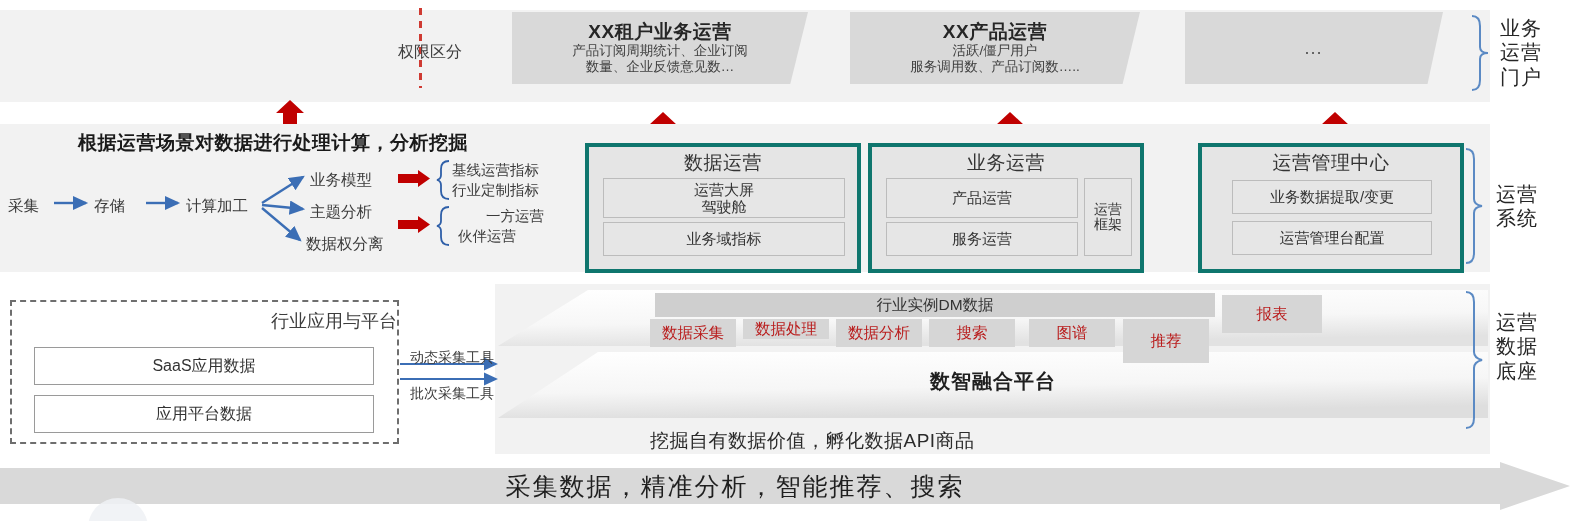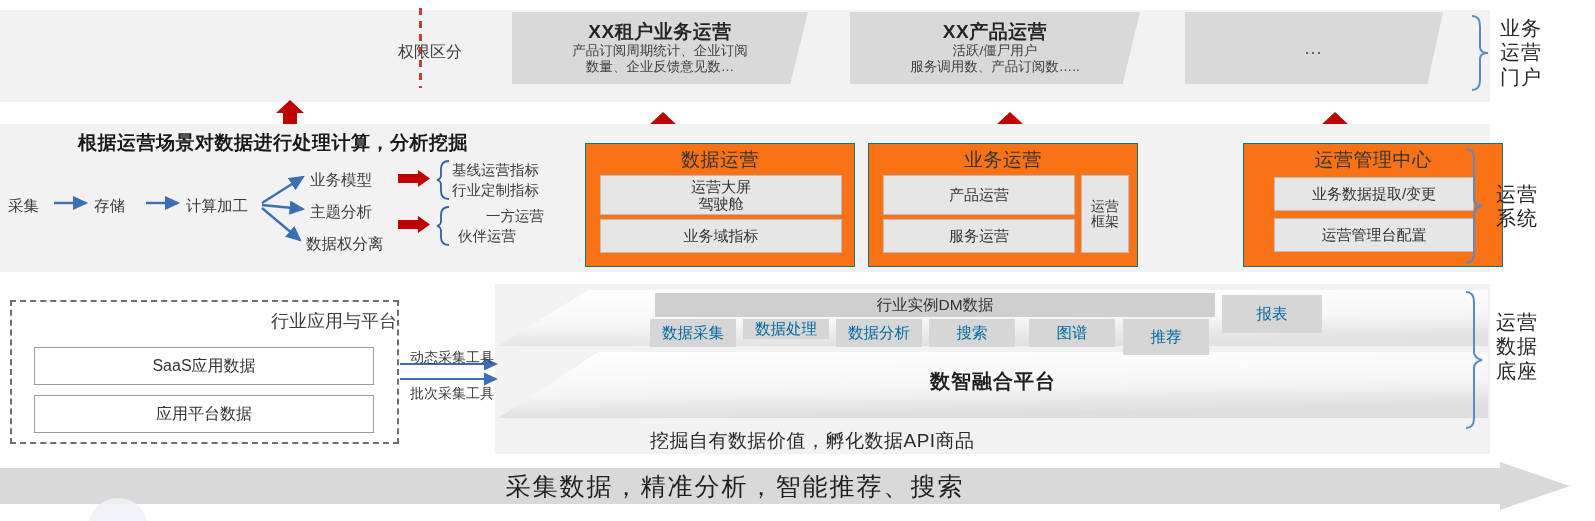--- a/index.html
+++ b/index.html
@@ -51,21 +51,21 @@
   }
 
   
   #flow{position:absolute;left:0;top:150px;width:580px;height:120px;}
   .flow-node{position:absolute;font-size:15.5px;color:#3b3b3b;white-space:nowrap;}
   .brace-txt{position:absolute;font-size:14.5px;color:#3b3b3b;white-space:nowrap;line-height:1.25;}
   .rarrow{position:absolute;width:32px;height:16px;}
 
   
   .gbox{
-    position:absolute;background:#f97316;border:1px solid #0f766e;
+    position:absolute;background:#e5e5e5;border:4px solid #0f766e;
   }
   .gbox > .bx-title{
     position:absolute;left:0;right:0;top:3px;text-align:center;
     font-size:19px;color:#333;letter-spacing:.5px;
   }
   .inner{
     position:absolute;background:#e6e6e6;border:1px solid #bcbcbc;
     display:flex;align-items:center;justify-content:center;
     font-size:15px;color:#333;text-align:center;line-height:1.15;
   }
@@ -93,21 +93,21 @@
   }
 
   .collect-lbl{position:absolute;font-size:14px;color:#3b3b3b;white-space:nowrap;}
 
   
   .layer{position:absolute;}
   .layer svg{display:block;}
   .chip{
     position:absolute;background:#d6d6d6;
     display:flex;align-items:center;justify-content:center;
-    font-size:15.5px;color:#0369a1;
+    font-size:15.5px;color:#b91c1c;
   }
   #dm-bar{
     position:absolute;background:#cfcfcf;
     display:flex;align-items:center;justify-content:center;
     font-size:15.5px;color:#333;
   }
   #platform-name{
     position:absolute;font-size:20px;font-weight:bold;color:#1f1f1f;letter-spacing:1px;
   }
   #platform-tag{
@@ -252,21 +252,21 @@
 
   <div class="gbox" style="left:868px;top:143px;width:268px;height:122px;">
     <div class="bx-title">业务运营</div>
     <div class="inner" style="left:14px;top:31px;width:190px;height:38px;">产品运营</div>
     <div class="inner" style="left:14px;top:75px;width:190px;height:32px;">服务运营</div>
     <div class="inner vert" style="left:212px;top:31px;width:42px;height:76px;">
       <span>运营<br>框架</span>
     </div>
   </div>
 
-  <div class="gbox" style="left:1198px;top:143px;width:258px;height:122px;margin-left:45px;">
+  <div class="gbox" style="left:1198px;top:143px;width:258px;height:122px;">
     <div class="bx-title">运营管理中心</div>
     <div class="inner" style="left:30px;top:33px;width:198px;height:32px;">业务数据提取/变更</div>
     <div class="inner" style="left:30px;top:74px;width:198px;height:32px;">运营管理台配置</div>
   </div>
 
   <div class="brace" style="left:1462px;top:147px;">
     <svg width="22" height="118" viewBox="0 0 22 118">
       <path d="M4 2 Q12 2 12 12 L12 52 Q12 58 20 59 Q12 60 12 66 L12 106 Q12 116 4 116" fill="none" stroke="#5b8ac4" stroke-width="2"></path>
     </svg>
   </div>
@@ -320,21 +320,21 @@
     </svg>
   </div>
 
   <div id="dm-bar" style="left:655px;top:293px;width:560px;height:24px;">行业实例DM数据</div>
 
   <div class="chip" style="left:650px;top:319px;width:86px;height:28px;">数据采集</div>
   <div class="chip" style="left:743px;top:319px;width:86px;height:20px;">数据处理</div>
   <div class="chip" style="left:836px;top:319px;width:86px;height:28px;">数据分析</div>
   <div class="chip" style="left:929px;top:319px;width:86px;height:28px;">搜索</div>
   <div class="chip" style="left:1029px;top:319px;width:86px;height:28px;">图谱</div>
-  <div class="chip" style="left:1123px;top:319px;width:86px;height:36px;">推荐</div>
+  <div class="chip" style="left:1123px;top:319px;width:86px;height:44px;">推荐</div>
   <div class="chip" style="left:1222px;top:295px;width:100px;height:38px;">报表</div>
 
   <div id="platform-name" style="left:930px;top:368px;">数智融合平台</div>
   <div id="platform-tag" style="left:650px;top:428px;">挖掘自有数据价值，孵化数据API商品</div>
 
   <div class="brace" style="left:1462px;top:290px;">
     <svg width="22" height="140" viewBox="0 0 22 140">
       <path d="M4 2 Q12 2 12 12 L12 62 Q12 68 20 70 Q12 72 12 78 L12 128 Q12 138 4 138" fill="none" stroke="#5b8ac4" stroke-width="2"></path>
     </svg>
   </div>

